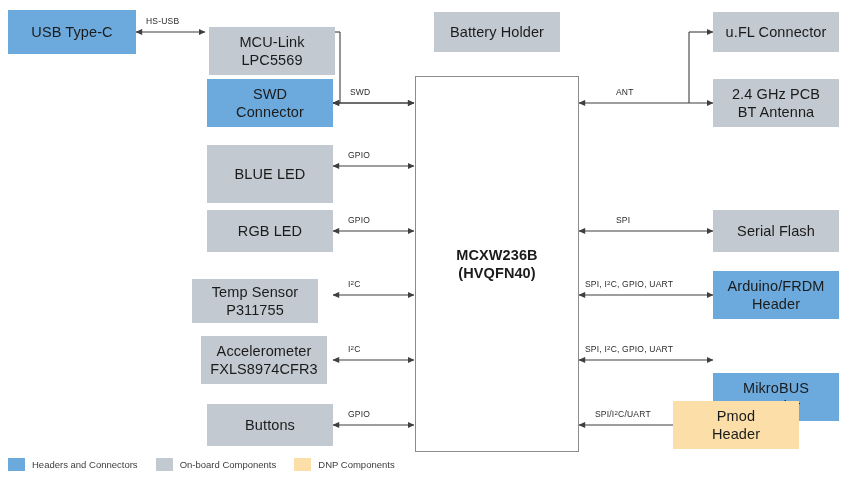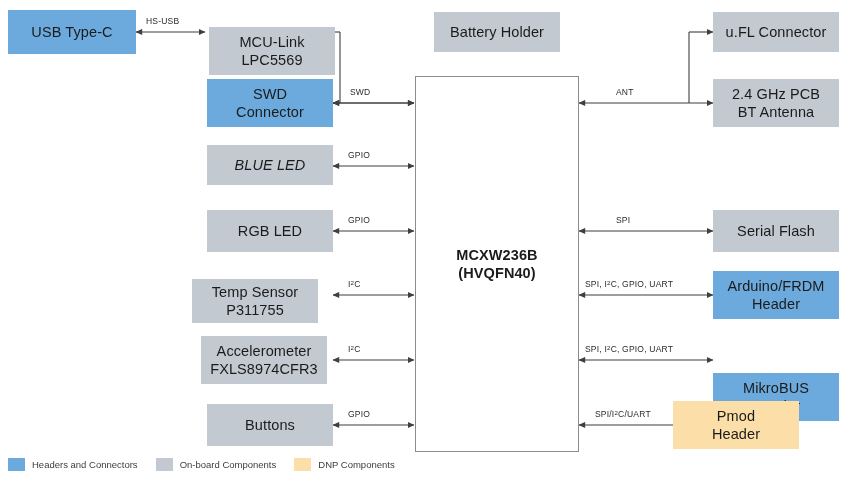--- a/index.html
+++ b/index.html
@@ -142,21 +142,21 @@
   </svg>
 
   <div class="block blue" style="left:8px;  top:10px;  width:128px; height:44px;">USB Type-C</div>
 
   <div class="block gray" style="left:209px; top:10px;  width:126px; height:48px;margin-top:17px;">MCU-Link
 LPC5569</div>
 
   <div class="block blue" style="left:207px; top:79px;  width:126px; height:48px;">SWD
 Connector</div>
 
-  <div class="block gray" style="left:207px; top:145px; width:126px; height:40px;font-style:italic;">BLUE LED</div>
+  <div class="block gray" style="left:207px; top:145px; width:126px; height:58px;">BLUE LED</div>
 
   <div class="block gray" style="left:207px; top:210px; width:126px; height:42px;">RGB LED</div>
 
   <div class="block gray" style="left:192px; top:271px; width:126px; height:44px;margin-top:8px;">Temp Sensor
 P311755</div>
 
   <div class="block gray" style="left:201px; top:336px; width:126px; height:48px;">Accelerometer
 FXLS8974CFR3</div>
 
   <div class="block gray" style="left:207px; top:404px; width:126px; height:42px;">Buttons</div>

